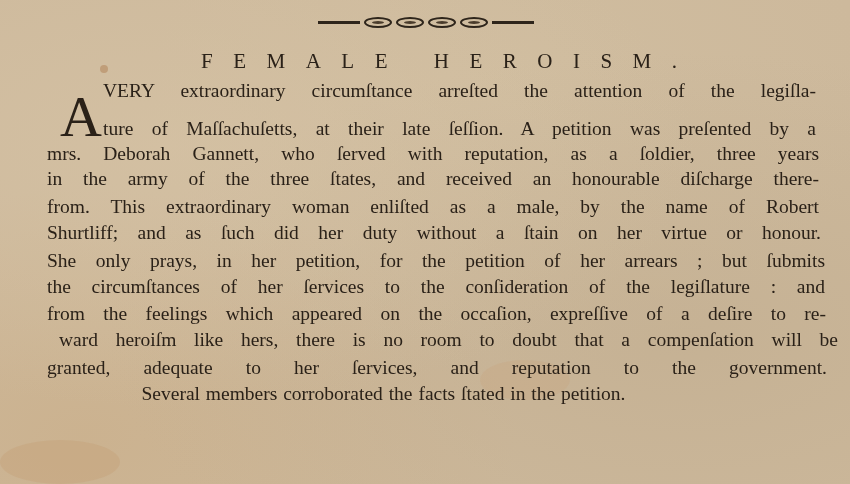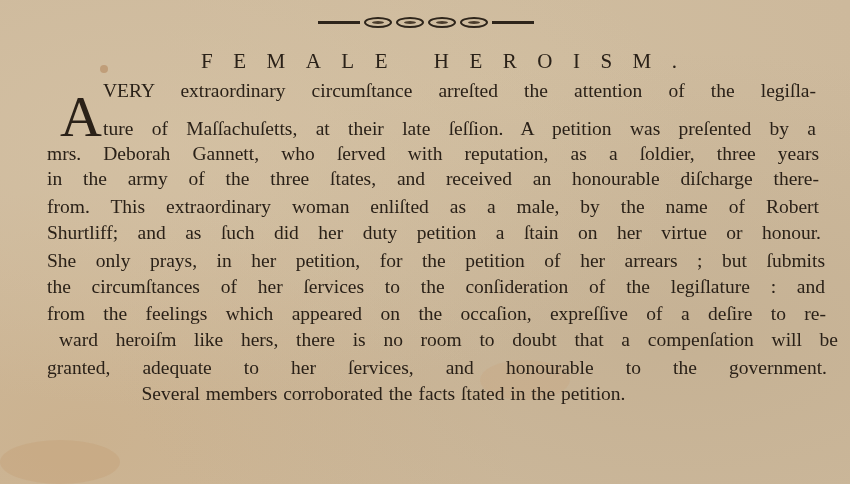--- a/index.html
+++ b/index.html
@@ -128,20 +128,20 @@
 
   <div class="title">FEMALE HEROISM.</div>
 
   <div class="dropcap">A</div>
 
   <div class="line l0">VERY extraordinary circumſtance arreſted the attention of the legiſla-</div>
   <div class="line l1">ture of Maſſachuſetts, at their late ſeſſion. A petition was preſented by a</div>
   <div class="line l2">mrs. Deborah Gannett, who ſerved with reputation, as a ſoldier, three years</div>
   <div class="line l3">in the army of the three ſtates, and received an honourable diſcharge there-</div>
   <div class="line l4">from. This extraordinary woman enliſted as a male, by the name of Robert</div>
-  <div class="line l5">Shurtliff; and as ſuch did her duty petition a ſtain on her virtue or honour.</div>
+  <div class="line l5">Shurtliff; and as ſuch did her duty without a ſtain on her virtue or honour.</div>
   <div class="line l6">She only prays, in her petition, for the petition of her arrears ; but ſubmits</div>
   <div class="line l7">the circumſtances of her ſervices to the conſideration of the legiſlature : and</div>
   <div class="line l8">from the feelings which appeared on the occaſion, expreſſive of a deſire to re-</div>
   <div class="line l9">ward heroiſm like hers, there is no room to doubt that a compenſation will be</div>
-  <div class="line l10">granted, adequate to her ſervices, and honourable to the government.</div>
+  <div class="line l10">granted, adequate to her ſervices, and reputation to the government.</div>
   <div class="line l11">Several members corroborated the facts ſtated in the petition.</div>
 </div>
 
 </body></html>

